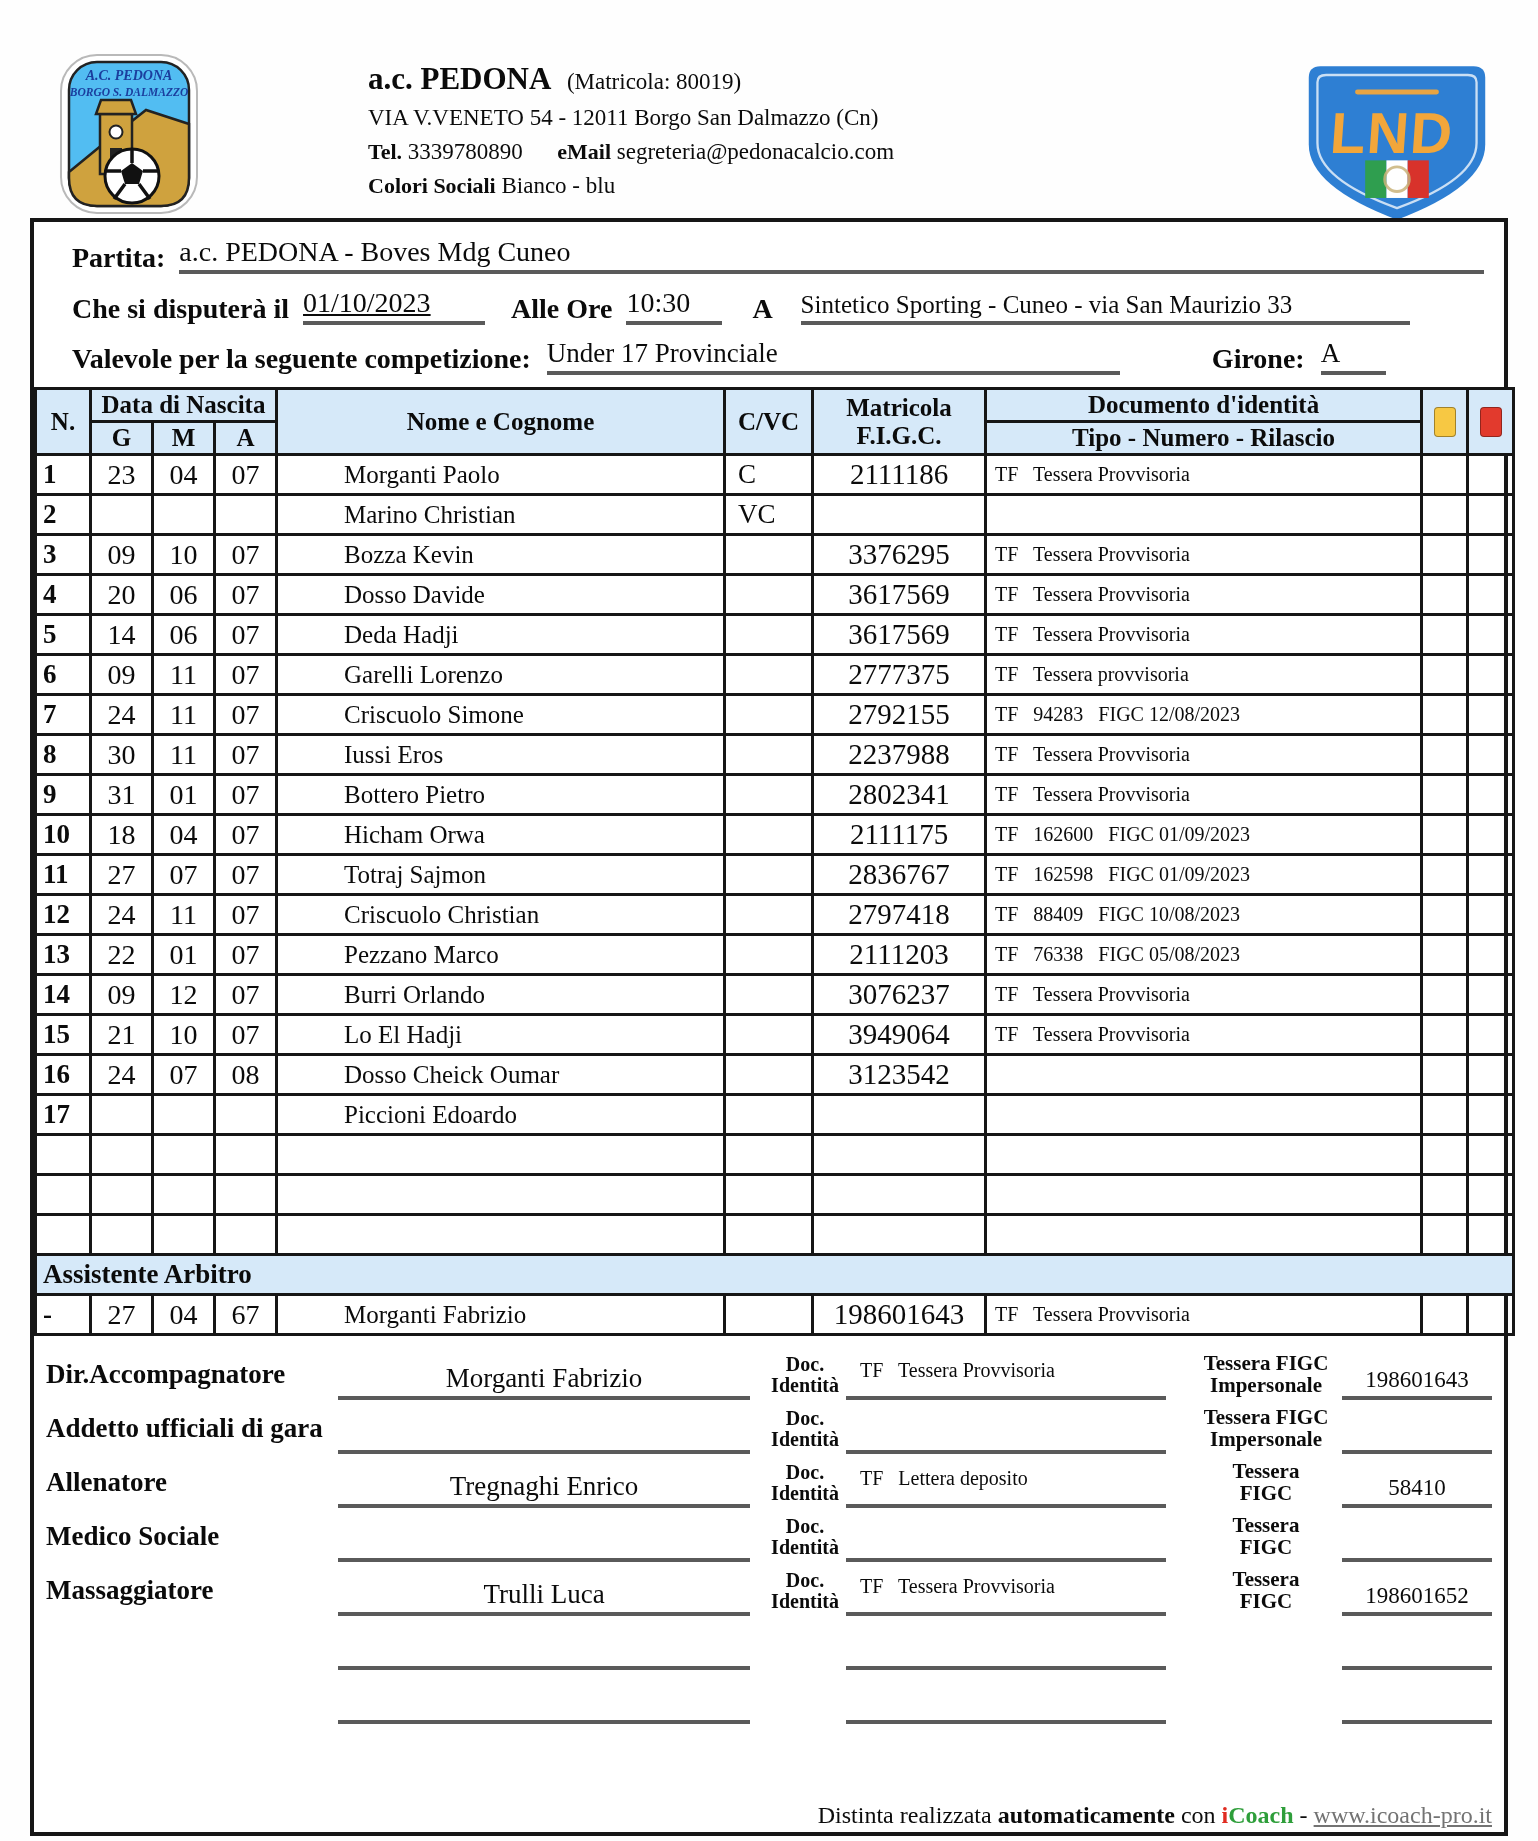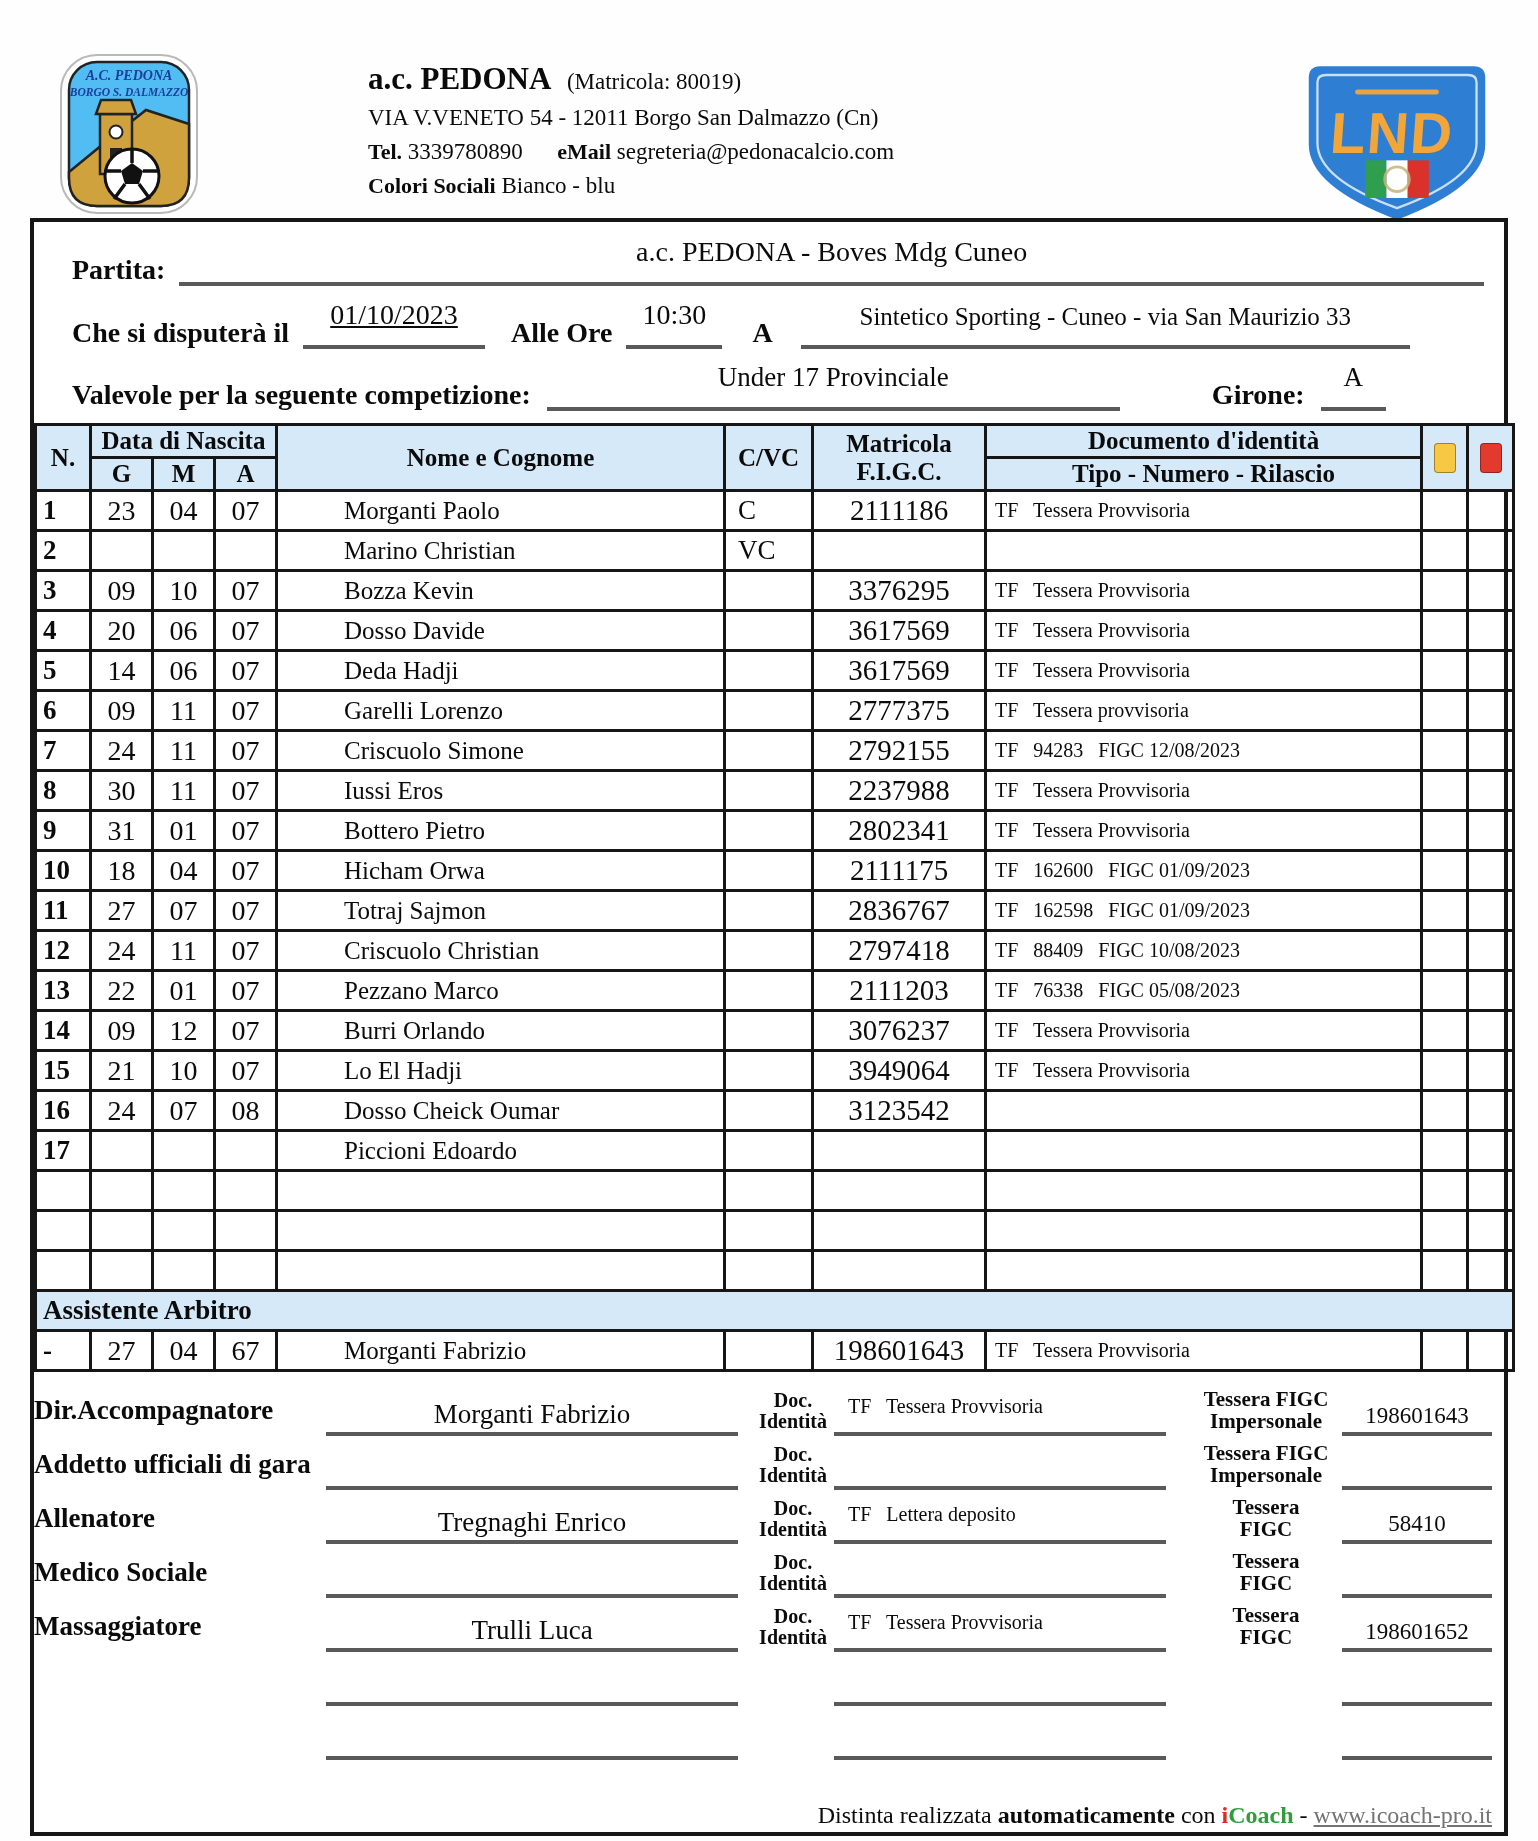--- a/index.html
+++ b/index.html
@@ -21,21 +21,21 @@
   .lnd-logo{position:absolute;left:1302px;top:50px;}
 
   
   .main-box{position:absolute;left:30px;top:218px;width:1478px;height:1618px;
             border:4px solid var(--bd);background:#fff;}
 
   
   .match-box{padding:14px 14px 6px 38px;}
   .m-row{display:flex;align-items:flex-end;margin-bottom:13px;}
   .m-label{font-weight:bold;font-size:28px;white-space:nowrap;}
-  .uline{border-bottom:4px solid var(--line);text-align:center;padding-bottom:14px;}
+  .uline{border-bottom:4px solid var(--line);text-align:left;padding-bottom:2px;}
   .m-val{font-size:28px;}
   .venue-val{font-size:25px;}
 
   
   table.roster{width:100%;border-collapse:collapse;table-layout:fixed;}
   table.roster td,table.roster th{border:3px solid var(--bd);overflow:hidden;}
   table.roster th{background:var(--hdr);font-size:25px;font-weight:bold;height:33px;}
   th.th-n{font-size:28px;}
   td.c-n{font-weight:bold;font-size:27px;text-align:left;padding-left:6px;}
   td.c-d{font-size:28px;text-align:center;}
@@ -43,21 +43,21 @@
   td.c-cvc{font-size:27px;padding-left:12px;}
   td.c-matr{font-size:29px;text-align:center;}
   td.c-doc{font-size:20px;padding-left:8px;white-space:pre;}
   table.roster tbody td{height:40px;}
   .card{width:22px;height:30px;border-radius:4px;margin:0 auto;border:1px solid rgba(0,0,0,.35);}
   .card.y{background:var(--yellow);}
   .card.r{background:var(--red);}
   tr.band td{background:var(--hdr);font-weight:bold;font-size:27px;height:38px;padding-left:6px;}
 
   
-  .staff{padding:10px 12px 0 0;}
+  .staff{padding:10px 12px 0 12px;}
   .staff-row{display:flex;align-items:flex-end;height:54px;}
   .st-role{width:292px;font-weight:bold;font-size:27px;padding-bottom:10px;white-space:nowrap;}
   .st-name{width:412px;margin-right:14px;display:flex;flex-direction:column;justify-content:flex-end;}
   .st-name .val{font-size:27px;text-align:center;margin-bottom:2px;min-height:30px;}
   .st-name .ln{border-bottom:4px solid var(--line);}
   .st-doclab{width:82px;font-weight:bold;font-size:20px;line-height:21px;text-align:center;padding-bottom:4px;}
   .st-doc{flex:1;margin-right:24px;display:flex;flex-direction:column;justify-content:flex-end;}
   .st-doc .val{font-size:20px;padding-left:14px;white-space:pre;margin-bottom:14px;min-height:22px;}
   .st-doc .ln{border-bottom:4px solid var(--line);}
   .st-tesslab{width:152px;font-weight:bold;font-size:21px;line-height:22px;text-align:center;padding-bottom:4px;}

